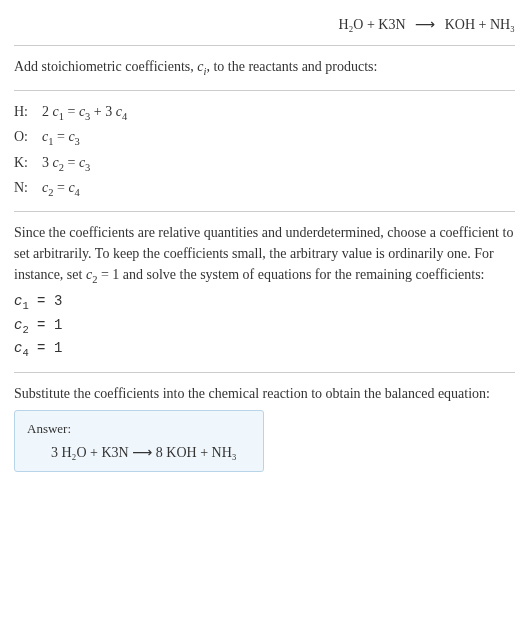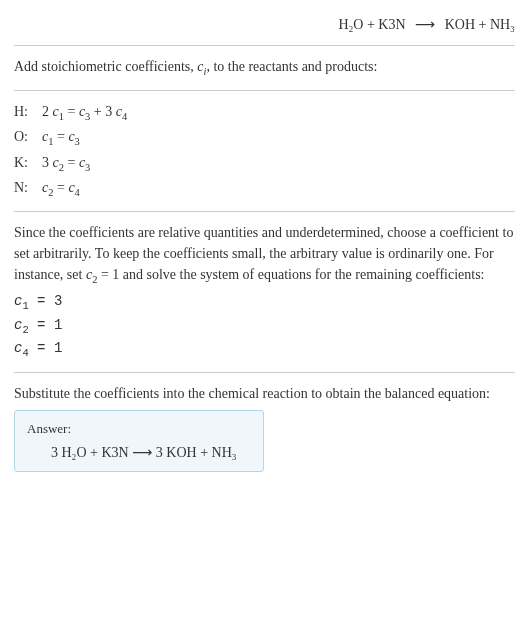--- a/index.html
+++ b/index.html
@@ -143,16 +143,16 @@
   </div>
 </div>
 
 <hr class="hr">
 
 <div class="section">
   <div>Substitute the coefficients into the chemical reaction to obtain the balanced equation:</div>
   <div class="answer-box">
     <div class="answer-label">Answer:</div>
     <div class="answer-content">
-      <span>3 H₂O + K3N </span><span>⟶</span><span> 3 KOH + NH₃</span>
+      <span>3 H₂O + K3N </span><span>⟶</span><span> 8 KOH + NH₃</span>
     </div>
   </div>
 </div>
 
 </body></html>

